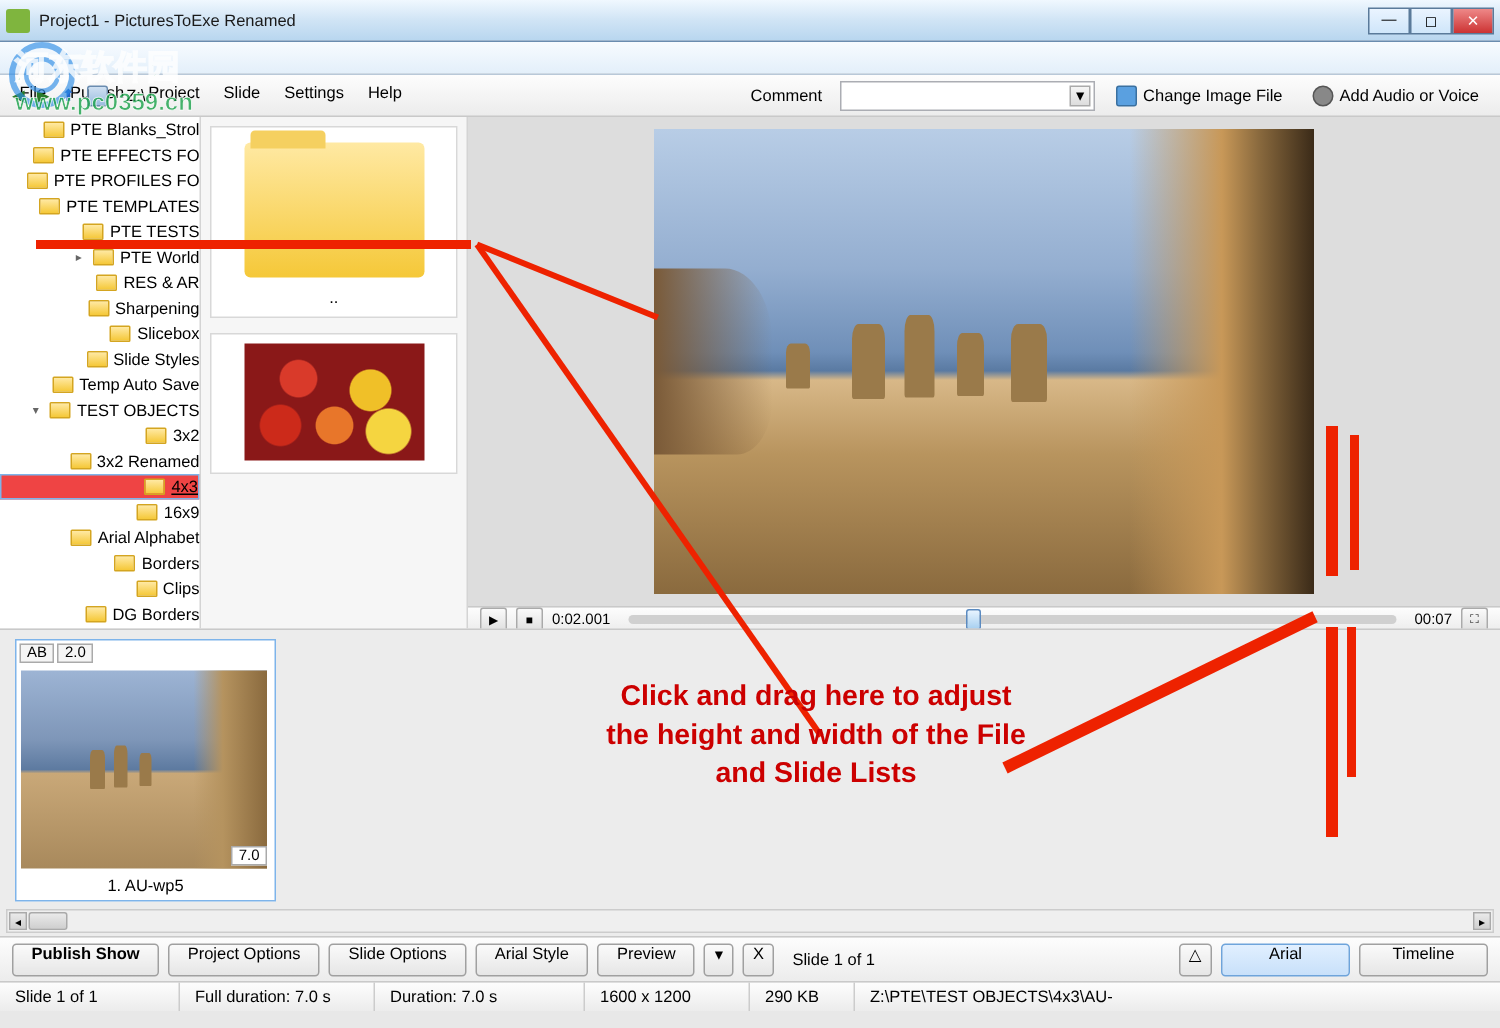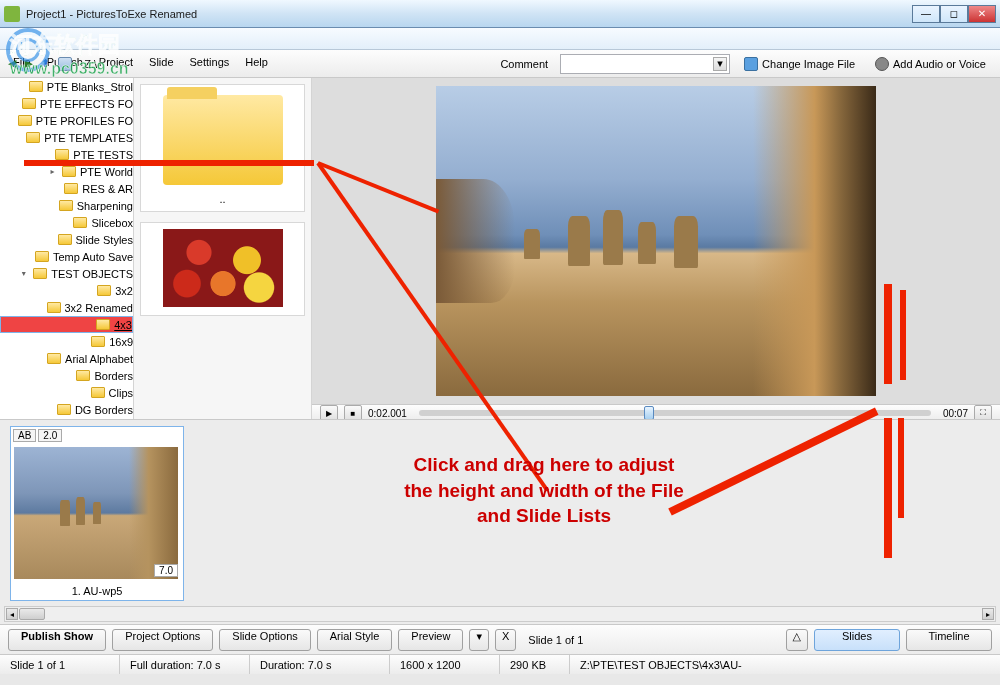--- a/index.html
+++ b/index.html
@@ -298,21 +298,21 @@
     </div>
   <div class="btn">Project Options</div>
   <div class="btn">Slide Options</div>
   <div class="btn">Arial Style</div>
   <div class="btn">Preview</div>
   <div class="btn sm">▾</div>
   <div class="btn sm">X</div>
   <span style="margin-left:6px">Slide 1 of 1</span>
   <span class="fill" style="flex:1"></span>
   <div class="btn sm">△</div>
-  <div class="btn active" style="width:86px;justify-content:center">Slides</div>
+  <div class="btn active" style="width:86px;justify-content:center">Arial</div>
   <div class="btn" style="width:86px;justify-content:center">Timeline</div>
 </div>
 
 <div class="statusbar">
   <div class="status-cell" style="width:120px">Slide 1 of 1</div>
   <div class="status-cell" style="width:130px">Full duration: 7.0 s</div>
   <div class="status-cell" style="width:140px">Duration: 7.0 s</div>
   <div class="status-cell" style="width:110px">1600 x 1200</div>
   <div class="status-cell" style="width:70px">290 KB</div>
   <div class="status-cell" style="flex:1;border-right:none">Z:\PTE\TEST OBJECTS\4x3\AU-</div>

